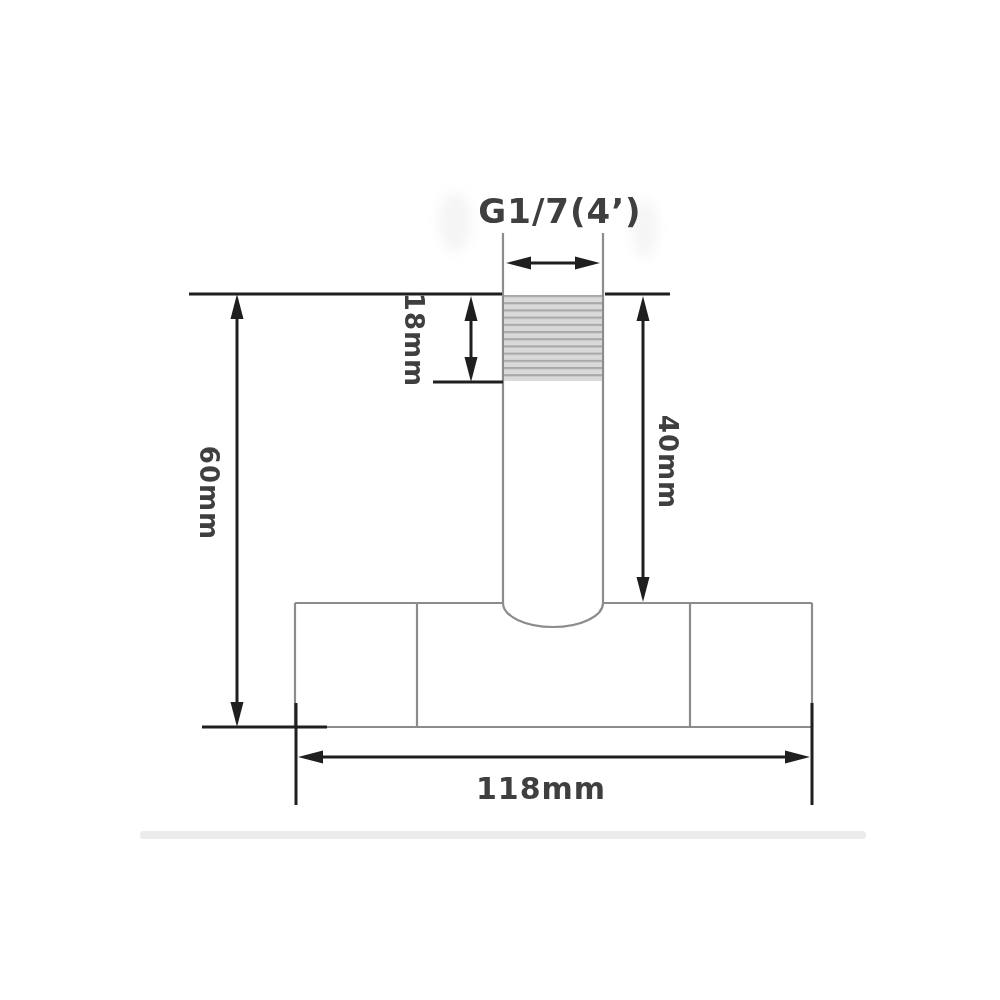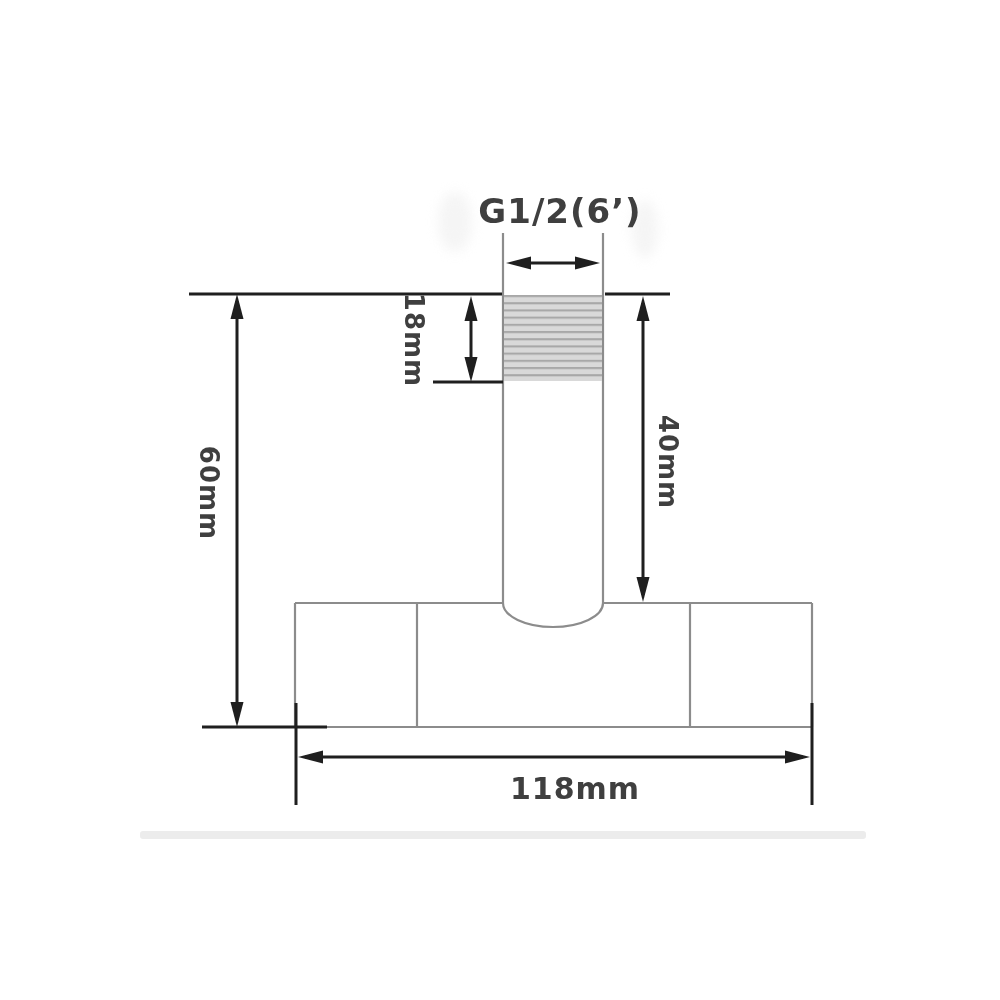--- a/index.html
+++ b/index.html
@@ -28,21 +28,20 @@
     transform: translate(-50%, -50%);
     line-height: 1;
   }
   .label-h-lg {
     font-size: 34px;
     letter-spacing: 1px;
   }
   .label-h-md {
     font-size: 30px;
     letter-spacing: 1px;
-    margin-left: 34px;
   }
   .label-v {
     font-size: 26px;
     letter-spacing: 1px;
     transform: translate(-50%, -50%) rotate(90deg);
   }
   .divider-strip {
     position: absolute;
     left: 140px;
     top: 831px;
@@ -119,21 +118,21 @@
       <line x1="202" y1="727" x2="327" y2="727"></line>
 
       <line x1="296" y1="703" x2="296" y2="805"></line>
       <line x1="812" y1="703" x2="812" y2="805"></line>
       <line x1="305" y1="757" x2="803" y2="757"></line>
       <polygon points="298,757 323,750.5 323,763.5" stroke="none"></polygon>
       <polygon points="810,757 785,750.5 785,763.5" stroke="none"></polygon>
     </g>
   </svg>
 
-  <div class="label label-h-lg" style="left:560px; top:211px;">G1/2(6’)</div>
+  <div class="label label-h-lg" style="left:560px; top:211px;">G1/7(4’)</div>
 
   <div class="label label-v" style="left:414px; top:340px;">18mm</div>
 
   <div class="label label-v" style="left:668px; top:462px;">40mm</div>
 
   <div class="label label-v" style="left:209px; top:493px;">60mm</div>
 
   <div class="label label-h-md" style="left:541px; top:789px;">118mm</div>
 
   <div class="divider-strip"></div>

